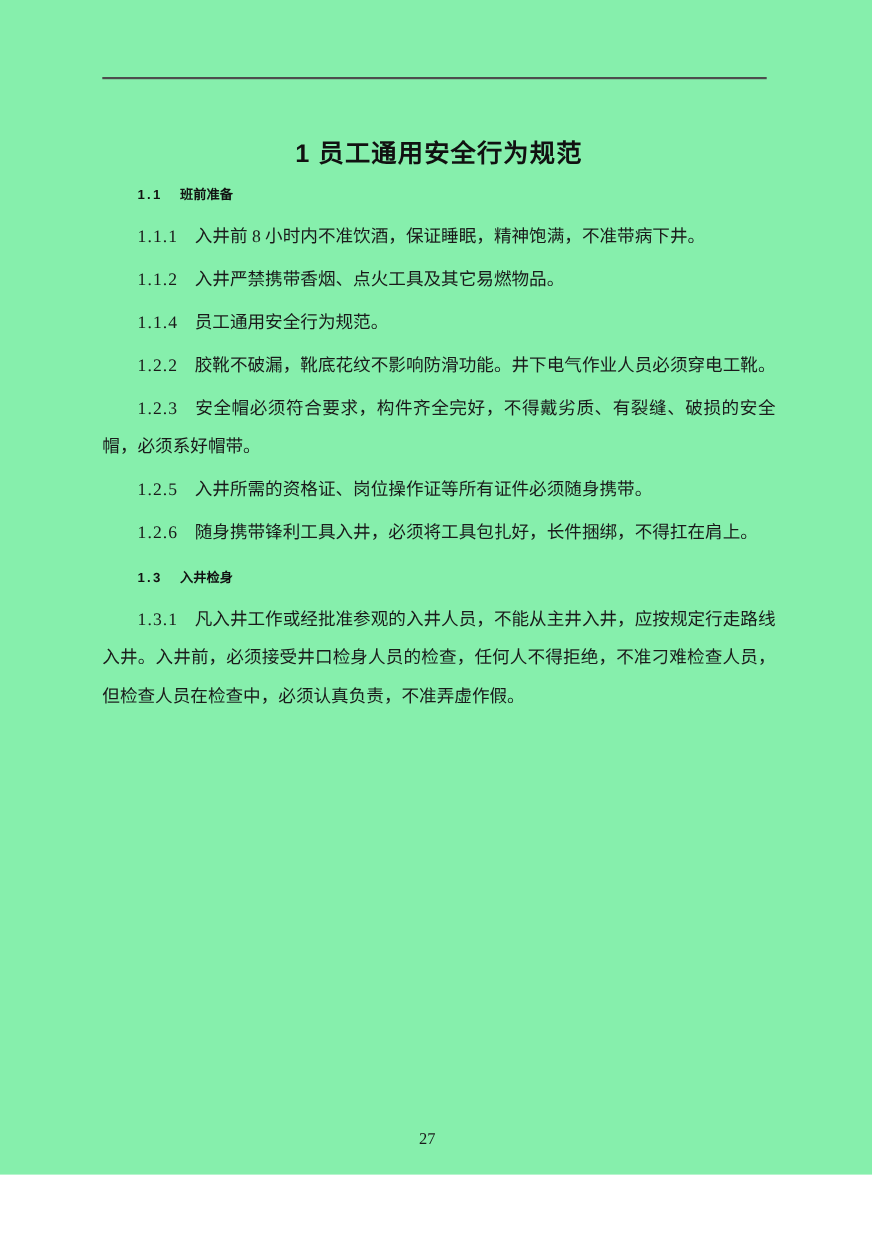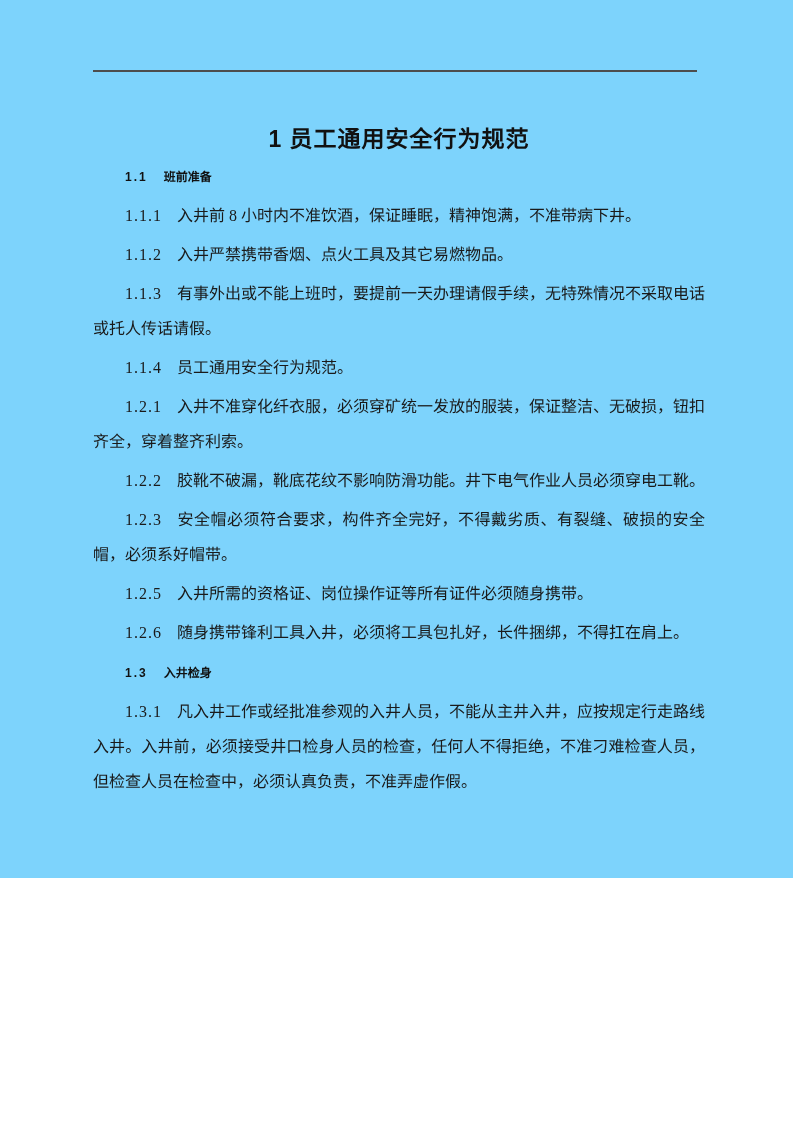--- a/index.html
+++ b/index.html
@@ -3,22 +3,22 @@
 <meta charset="utf-8">
 <style>
   html, body {
     margin: 0;
     padding: 0;
     background: #ffffff;
   }
   .page {
     position: relative;
     width: 793px;
-    height: 878px;
-    background: #7dd3fc;
+    height: 1068px;
+    background: #86efac;
     color: #1a1a1a;
     overflow: hidden;
     font-family: "Liberation Serif", "DejaVu Serif", serif;
   }
   .header-rule {
     position: absolute;
     top: 70px;
     left: 93px;
     width: 604px;
     height: 0;
@@ -80,24 +80,22 @@
 
 <div class="page">
   <div class="header-rule"></div>
 
   <div class="content">
     <h1 class="doc-title">1 员工通用安全行为规范</h1>
 
     <h2 class="section-heading"><span class="sec-num">1.1</span><span>班前准备</span></h2>
     <p class="item"><span class="item-num">1.1.1</span><span>入井前 8 小时内不准饮酒，保证睡眠，精神饱满，不准带病下井。</span></p>
     <p class="item"><span class="item-num">1.1.2</span><span>入井严禁携带香烟、点火工具及其它易燃物品。</span></p>
-    <p class="item"><span class="item-num">1.1.3</span><span>有事外出或不能上班时，要提前一天办理请假手续，无特殊情况不采取电话或托人传话请假。</span></p>
     <p class="item"><span class="item-num">1.1.4</span><span>员工通用安全行为规范。</span></p>
 
-    <p class="item"><span class="item-num">1.2.1</span><span>入井不准穿化纤衣服，必须穿矿统一发放的服装，保证整洁、无破损，钮扣齐全，穿着整齐利索。</span></p>
     <p class="item"><span class="item-num">1.2.2</span><span>胶靴不破漏，靴底花纹不影响防滑功能。井下电气作业人员必须穿电工靴。</span></p>
     <p class="item"><span class="item-num">1.2.3</span><span>安全帽必须符合要求，构件齐全完好，不得戴劣质、有裂缝、破损的安全帽，必须系好帽带。</span></p>
     <p class="item"><span class="item-num">1.2.5</span><span>入井所需的资格证、岗位操作证等所有证件必须随身携带。</span></p>
     <p class="item"><span class="item-num">1.2.6</span><span>随身携带锋利工具入井，必须将工具包扎好，长件捆绑，不得扛在肩上。</span></p>
 
     <h2 class="section-heading"><span class="sec-num">1.3</span><span>入井检身</span></h2>
     <p class="item"><span class="item-num">1.3.1</span><span>凡入井工作或经批准参观的入井人员，不能从主井入井，应按规定行走路线入井。入井前，必须接受井口检身人员的检查，任何人不得拒绝，不准刁难检查人员，但检查人员在检查中，必须认真负责，不准弄虚作假。</span></p>
   </div>
 
   <div class="page-number">27</div>

